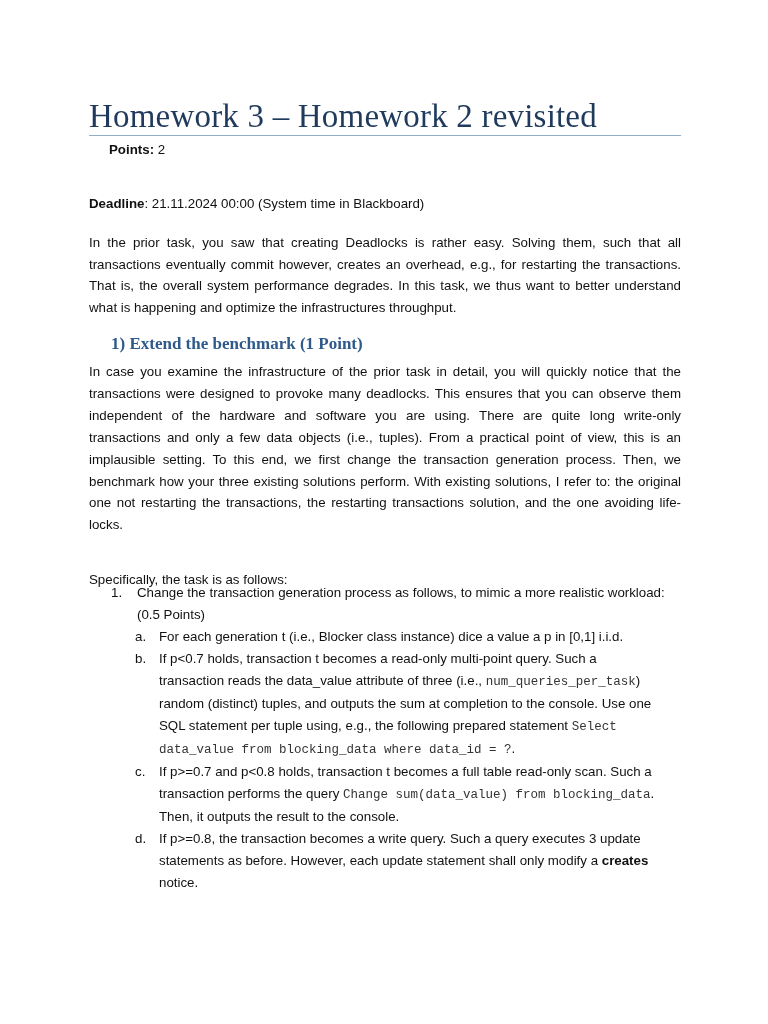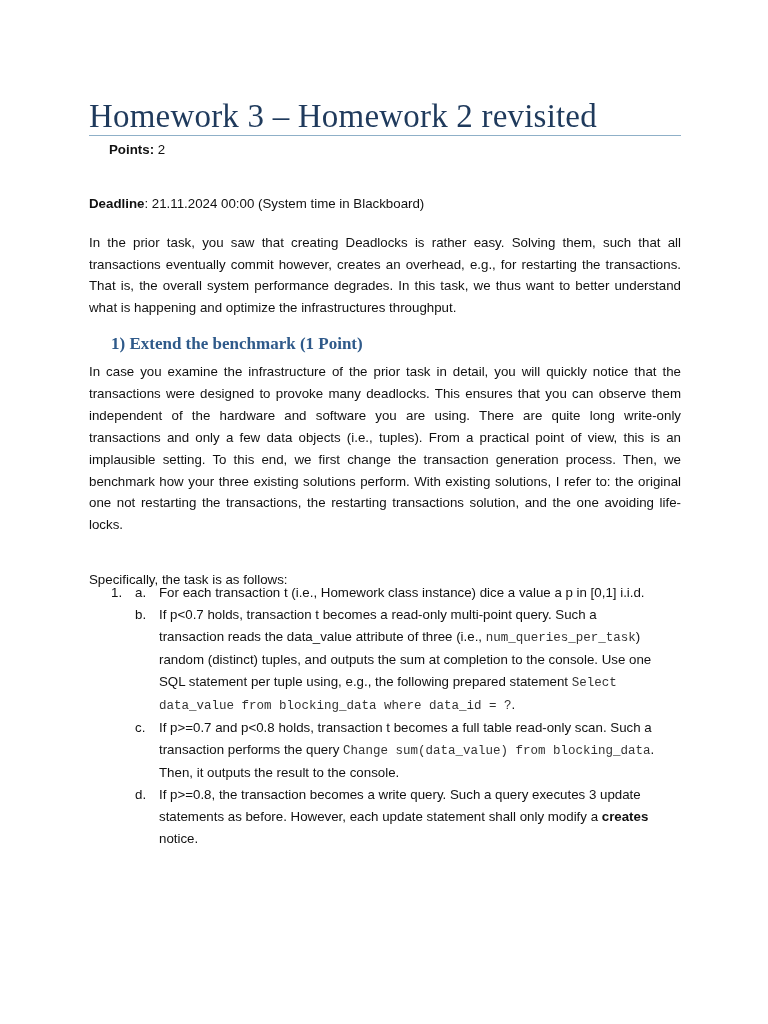--- a/index.html
+++ b/index.html
@@ -41,24 +41,25 @@
   <div class="p just" style="top:232px;">In the prior task, you saw that creating Deadlocks is rather easy. Solving them, such that all transactions eventually commit however, creates an overhead, e.g., for restarting the transactions. That is, the overall system performance degrades. In this task, we thus want to better understand what is happening and optimize the infrastructures throughput.</div>
 
   <div class="h2">1) Extend the benchmark (1 Point)</div>
 
   <div class="p just" style="top:361px; line-height:21.9px;">In case you examine the infrastructure of the prior task in detail, you will quickly notice that the transactions were designed to provoke many deadlocks. This ensures that you can observe them independent of the hardware and software you are using. There are quite long write-only transactions and only a few data objects (i.e., tuples). From a practical point of view, this is an implausible setting. To this end, we first change the transaction generation process.  Then, we benchmark how your three existing solutions perform. With existing solutions, I refer to: the original one not restarting the transactions, the restarting transactions solution, and the one avoiding life-locks.</div>
 
   <div class="p" style="top:527px;margin-top:42px;">Specifically, the task is as follows:</div>
 
   <div class="list1">
     <span class="li-num">1.</span>
+    <div class="li-body">Change the transaction generation process as follows, to mimic a more realistic workload: (0.5 Points)</div>
 
     <div class="sub">
       <span class="mk">a.</span>
-      <span>For each transaction t (i.e., Homework class instance) dice a value a p in [0,1] i.i.d.</span>
+      <span>For each generation t (i.e., Blocker class instance) dice a value a p in [0,1] i.i.d.</span>
     </div>
 
     <div class="sub">
       <span class="mk">b.</span>
       <span>If p&lt;0.7 holds, transaction t becomes a read-only multi-point query. Such a transaction reads the data_value attribute of three (i.e., </span><span class="mono">num_queries_per_task</span><span>) random (distinct) tuples, and outputs the sum at completion to the console. Use one SQL statement per tuple using, e.g., the following prepared statement </span><span class="mono">Select data_value from blocking_data where data_id = ?</span><span>.</span>
     </div>
 
     <div class="sub">
       <span class="mk">c.</span>
       <span>If p&gt;=0.7 and p&lt;0.8 holds, transaction t becomes a full table read-only scan. Such a transaction performs the query </span><span class="mono">Change sum(data_value) from blocking_data</span><span>. Then, it outputs the result to the console.</span>

